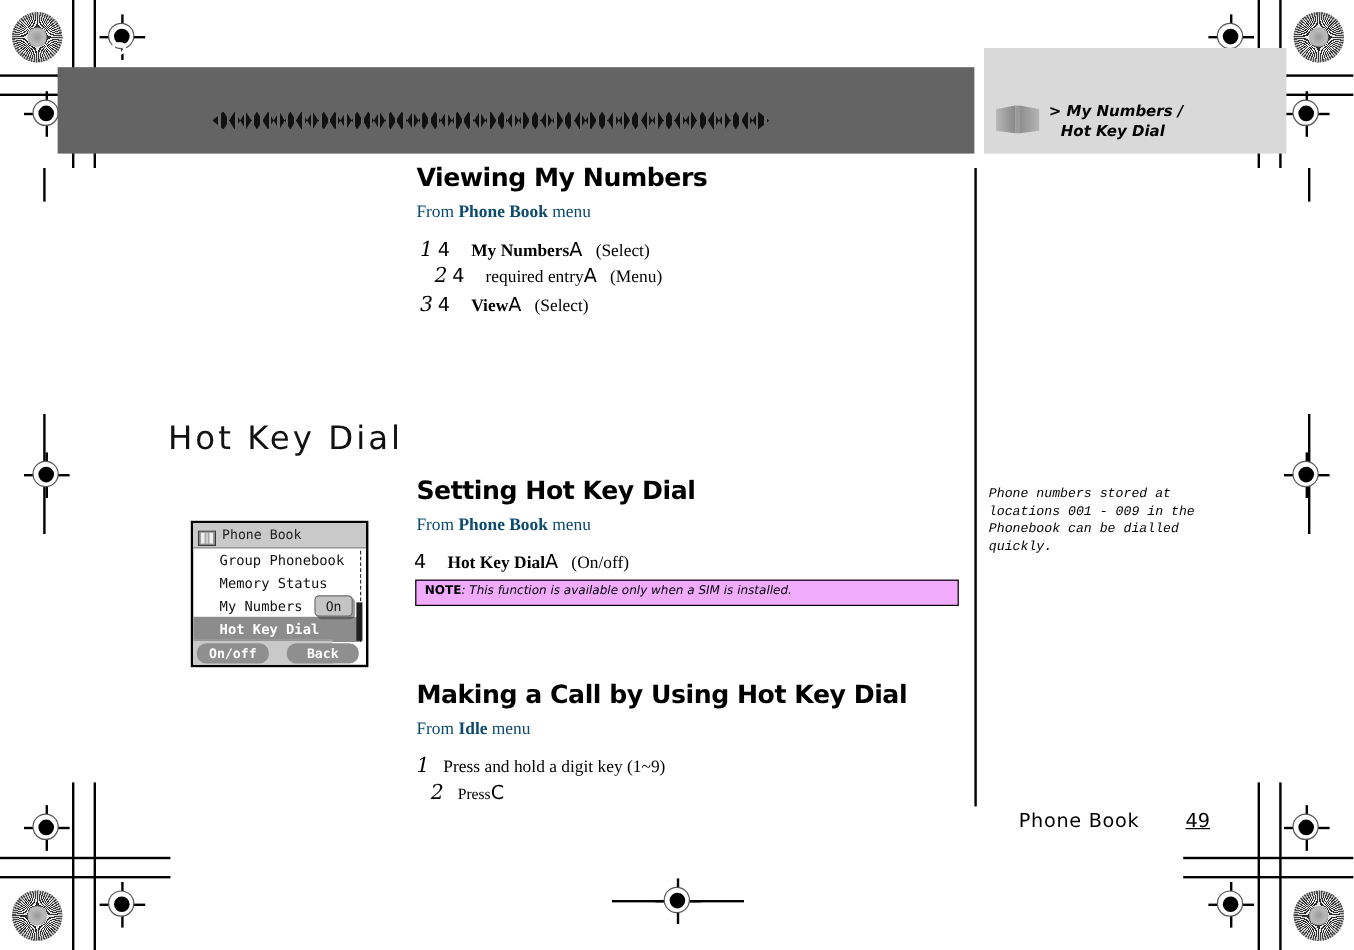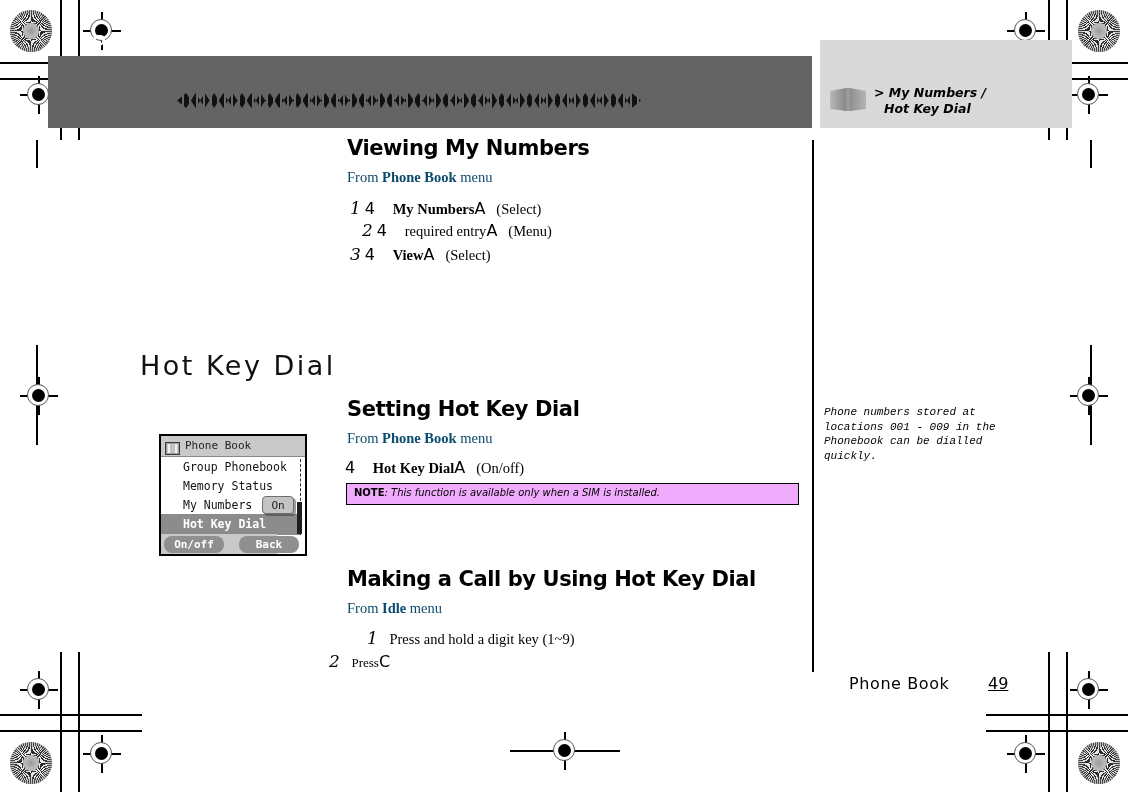--- a/index.html
+++ b/index.html
@@ -626,26 +626,26 @@
     <b>NOTE</b><span>: This function is available only when a SIM is installed.</span>
   </div>
 </div>
 
 <div class="h2" style="left:347px;top:567px;">Making a Call by Using Hot Key Dial</div>
 
 <div class="from-line" style="left:347px;top:600px;">
   <span>From </span><b>Idle</b><span> menu</span>
 </div>
 
-<div class="step" style="left:367px;top:628px;">
+<div class="step" style="left:347px;top:628px;">
   <span class="num">1</span>
   <span style="padding-left:4px;">Press and hold a digit key (1~9)</span>
 </div>
 
-<div class="step" style="left:329px;top:651px;">
+<div class="step" style="left:359px;top:651px;">
   <span class="num">2</span>
   <span style="padding-left:4px;font-size:13px;">Press</span><span class="keyglyph">C</span>
 </div>
 
 <div id="margin-note">Phone numbers stored at locations 001 - 009 in the Phonebook can be dialled quickly.</div>
 
 <div id="footer-label">Phone Book</div>
 <div id="footer-page">49</div>
 
 </body></html>

